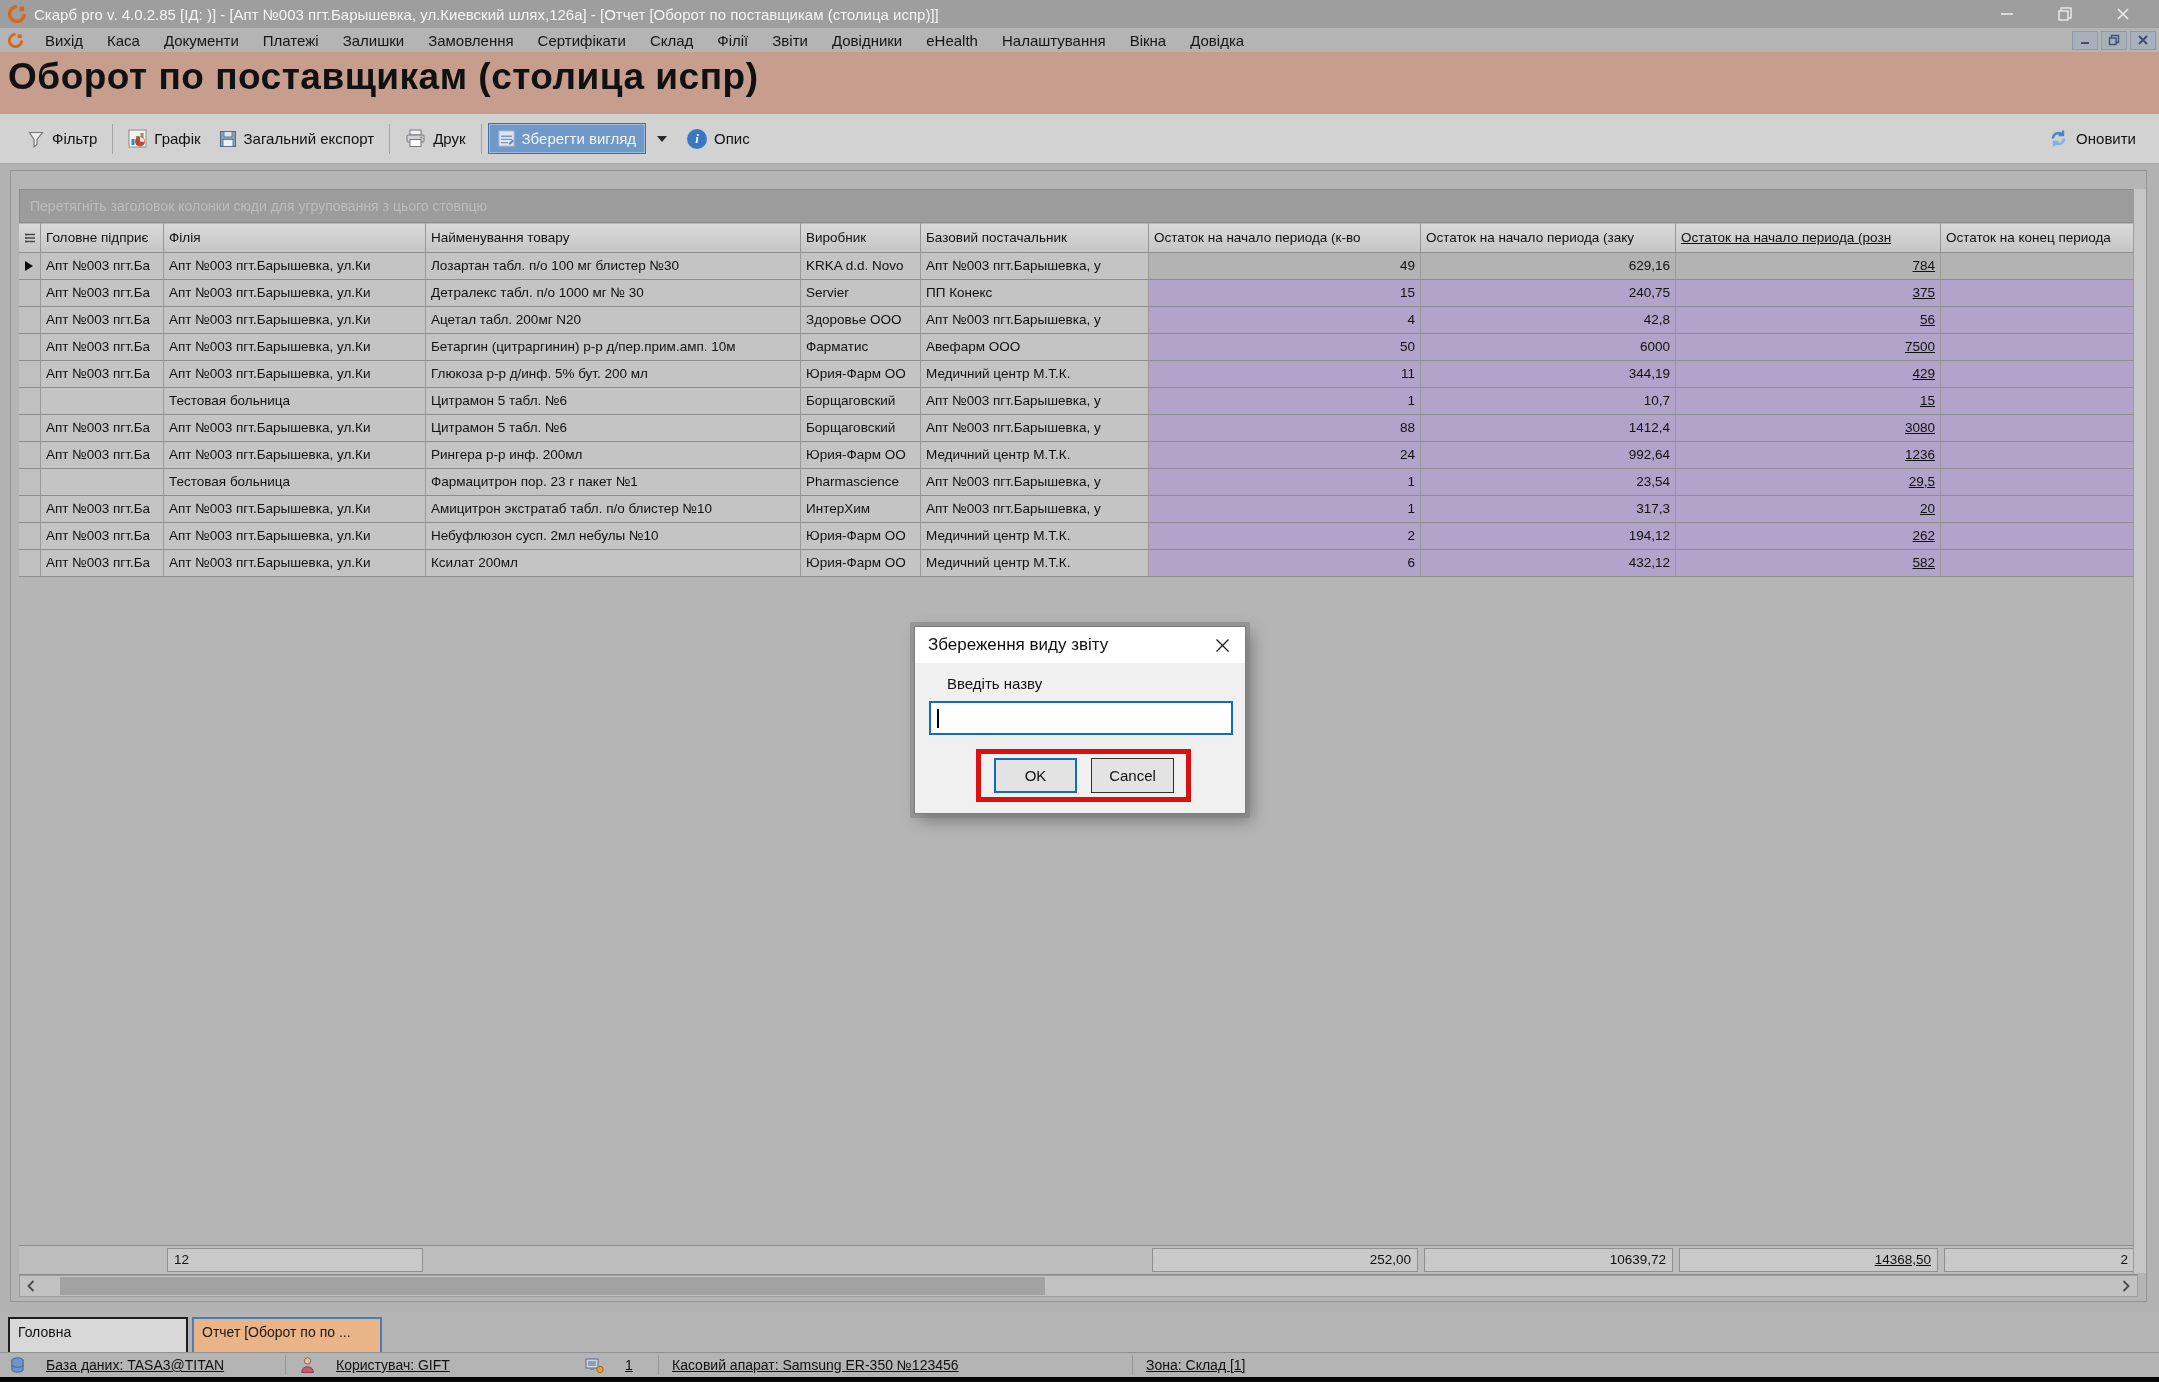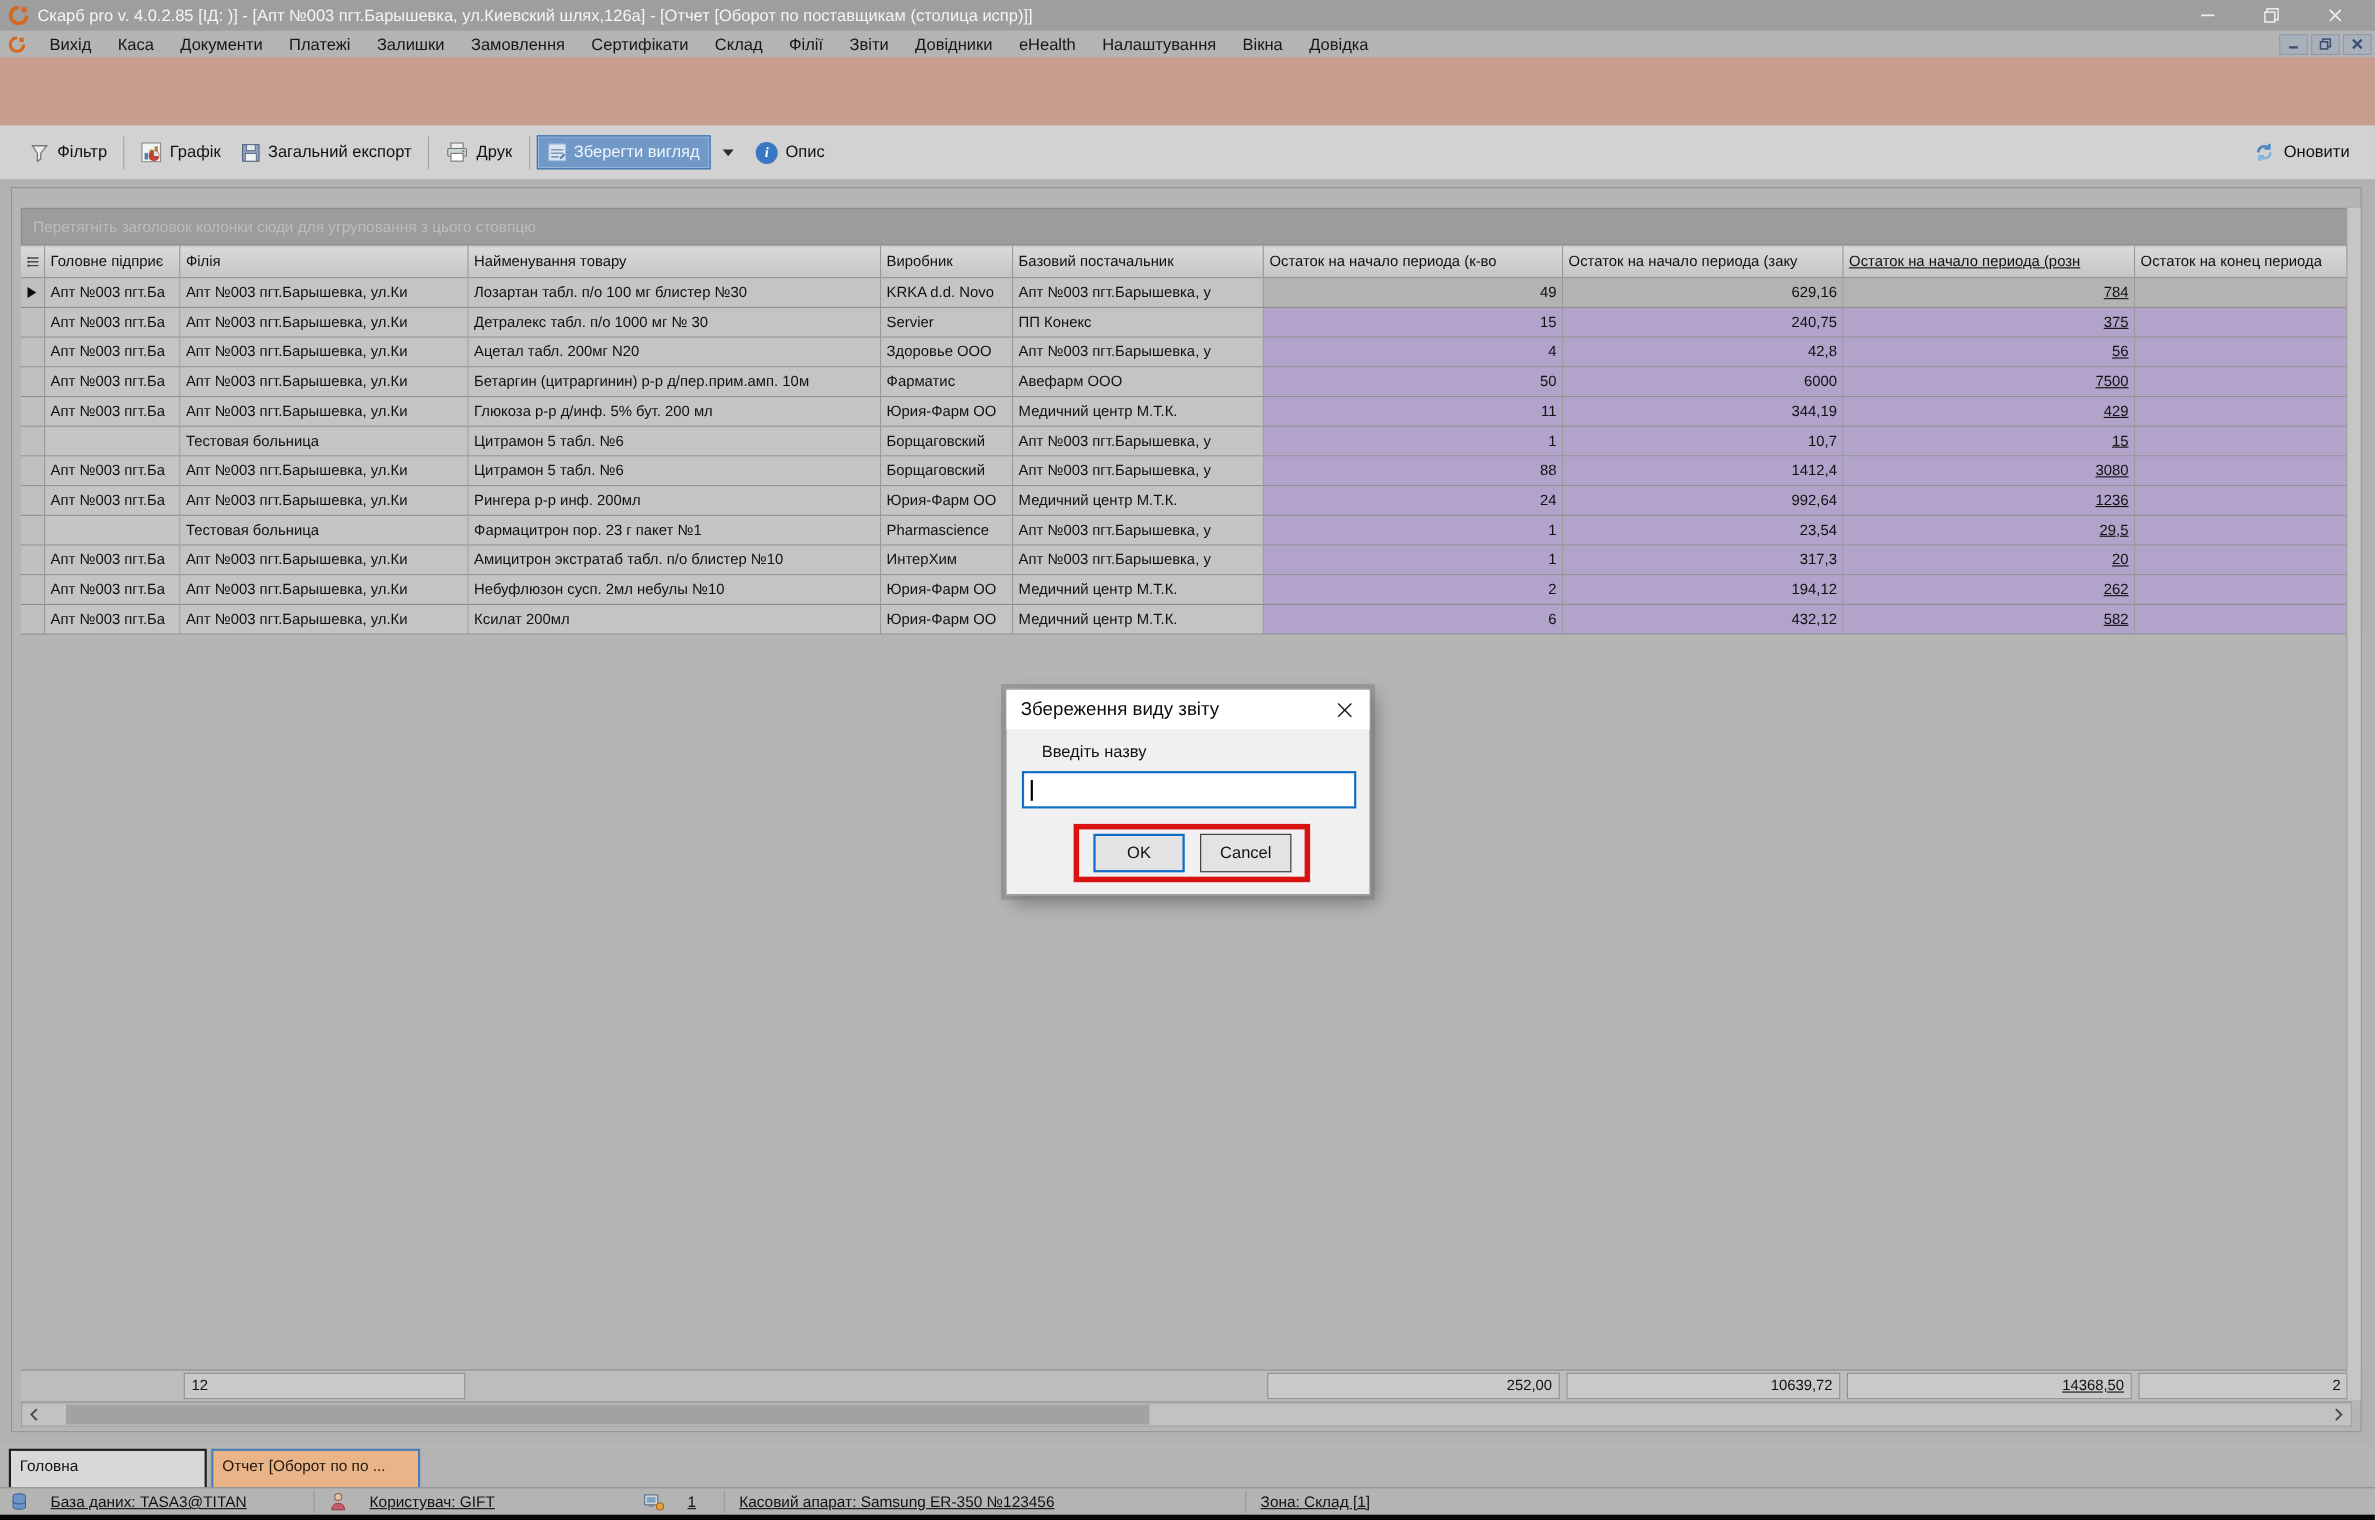--- a/index.html
+++ b/index.html
@@ -169,20 +169,21 @@
       </svg>
     </span>
   <span class="mdictl">
       <svg width="12" height="12">
         <path d="M2 2 10 10 M10 2 2 10" stroke="#3d4f6e" stroke-width="2"></path>
       </svg>
     </span>
 </div>
 
 <div class="band">
+  <div class="big-title">Оборот по поставщикам (столица испр)</div>
   <div class="spacer"></div>
 </div>
 
 <div class="toolbar">
   <div class="tbtn">
     <span>
         <svg width="18" height="18" viewBox="0 0 18 18">
           <path d="M2.5 2.5h13L10 9.5v5l-3 2.2v-7.2z" fill="#ededed" stroke="#7a7a7a" stroke-width="1.2"></path>
         </svg>
       </span>

